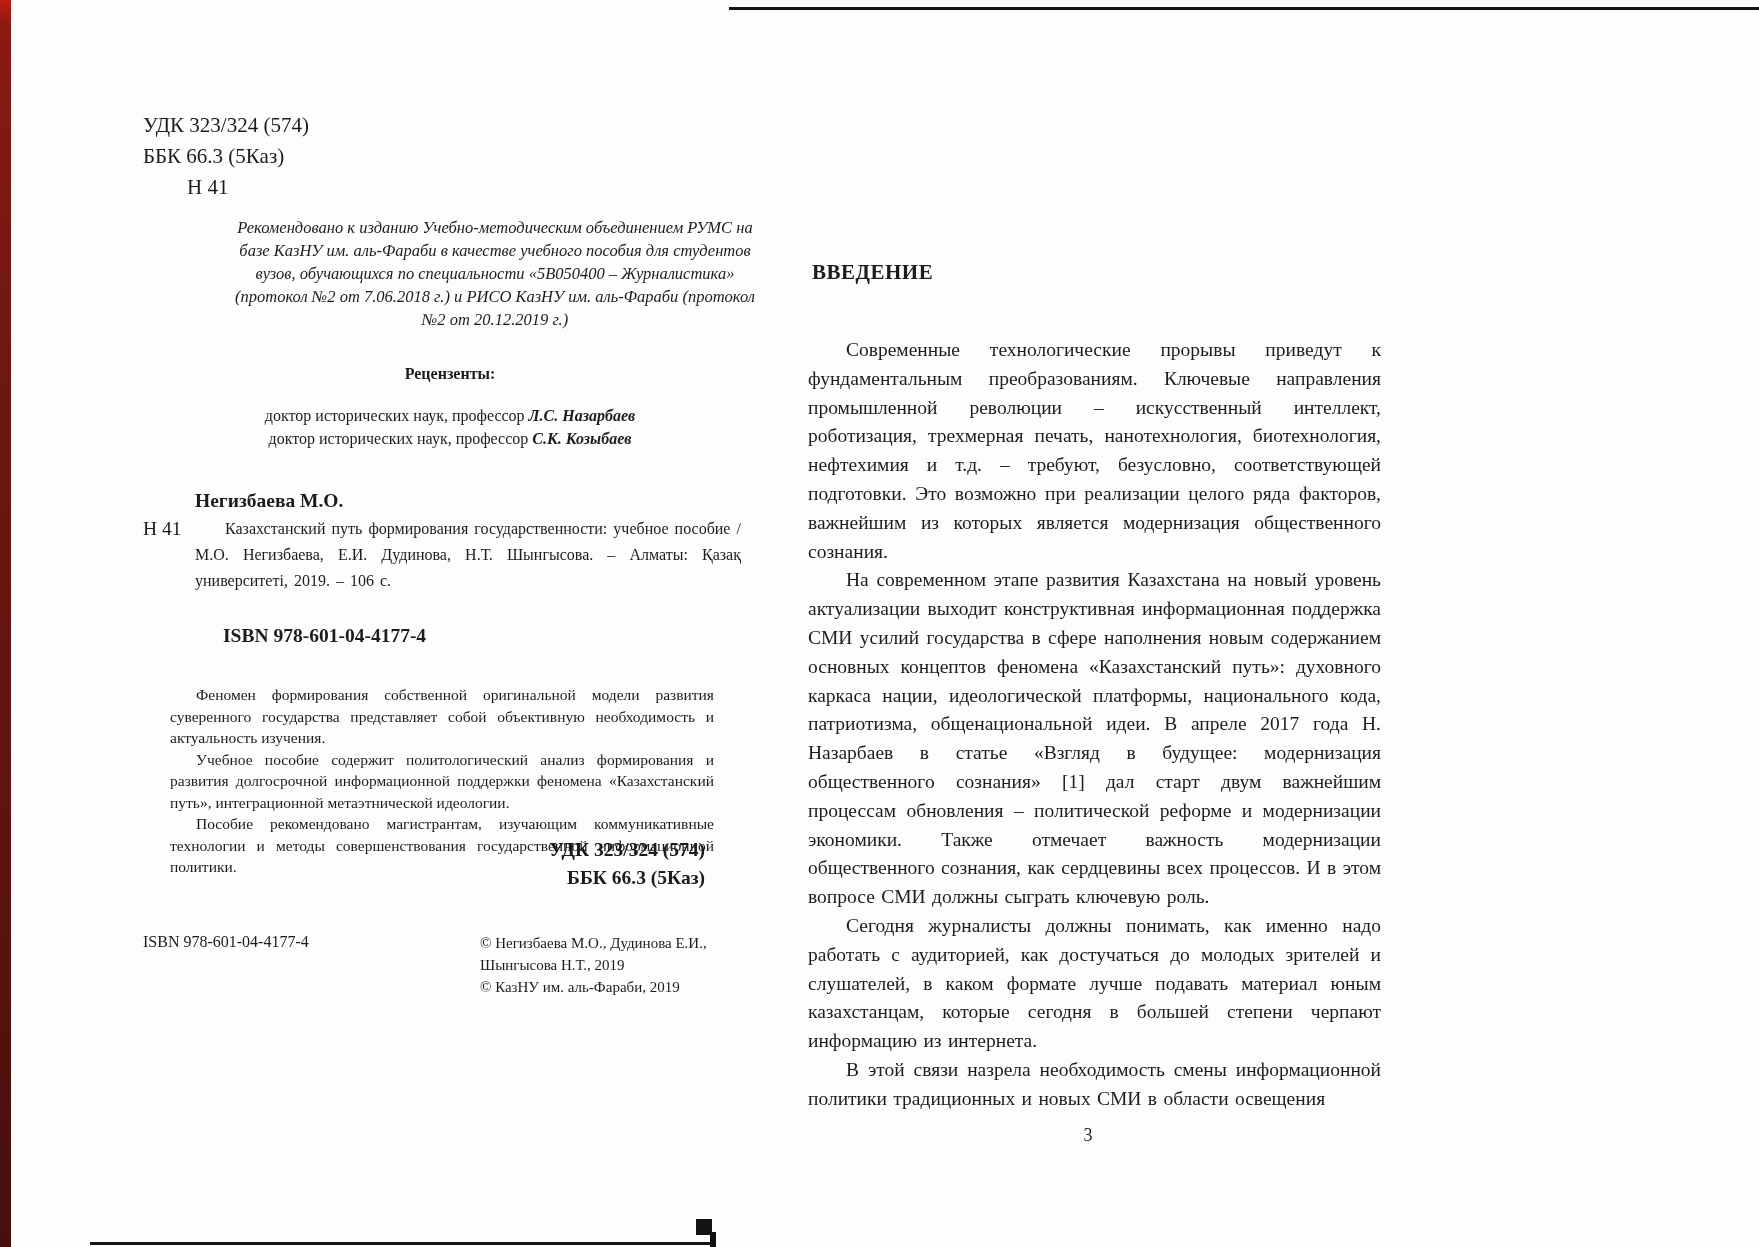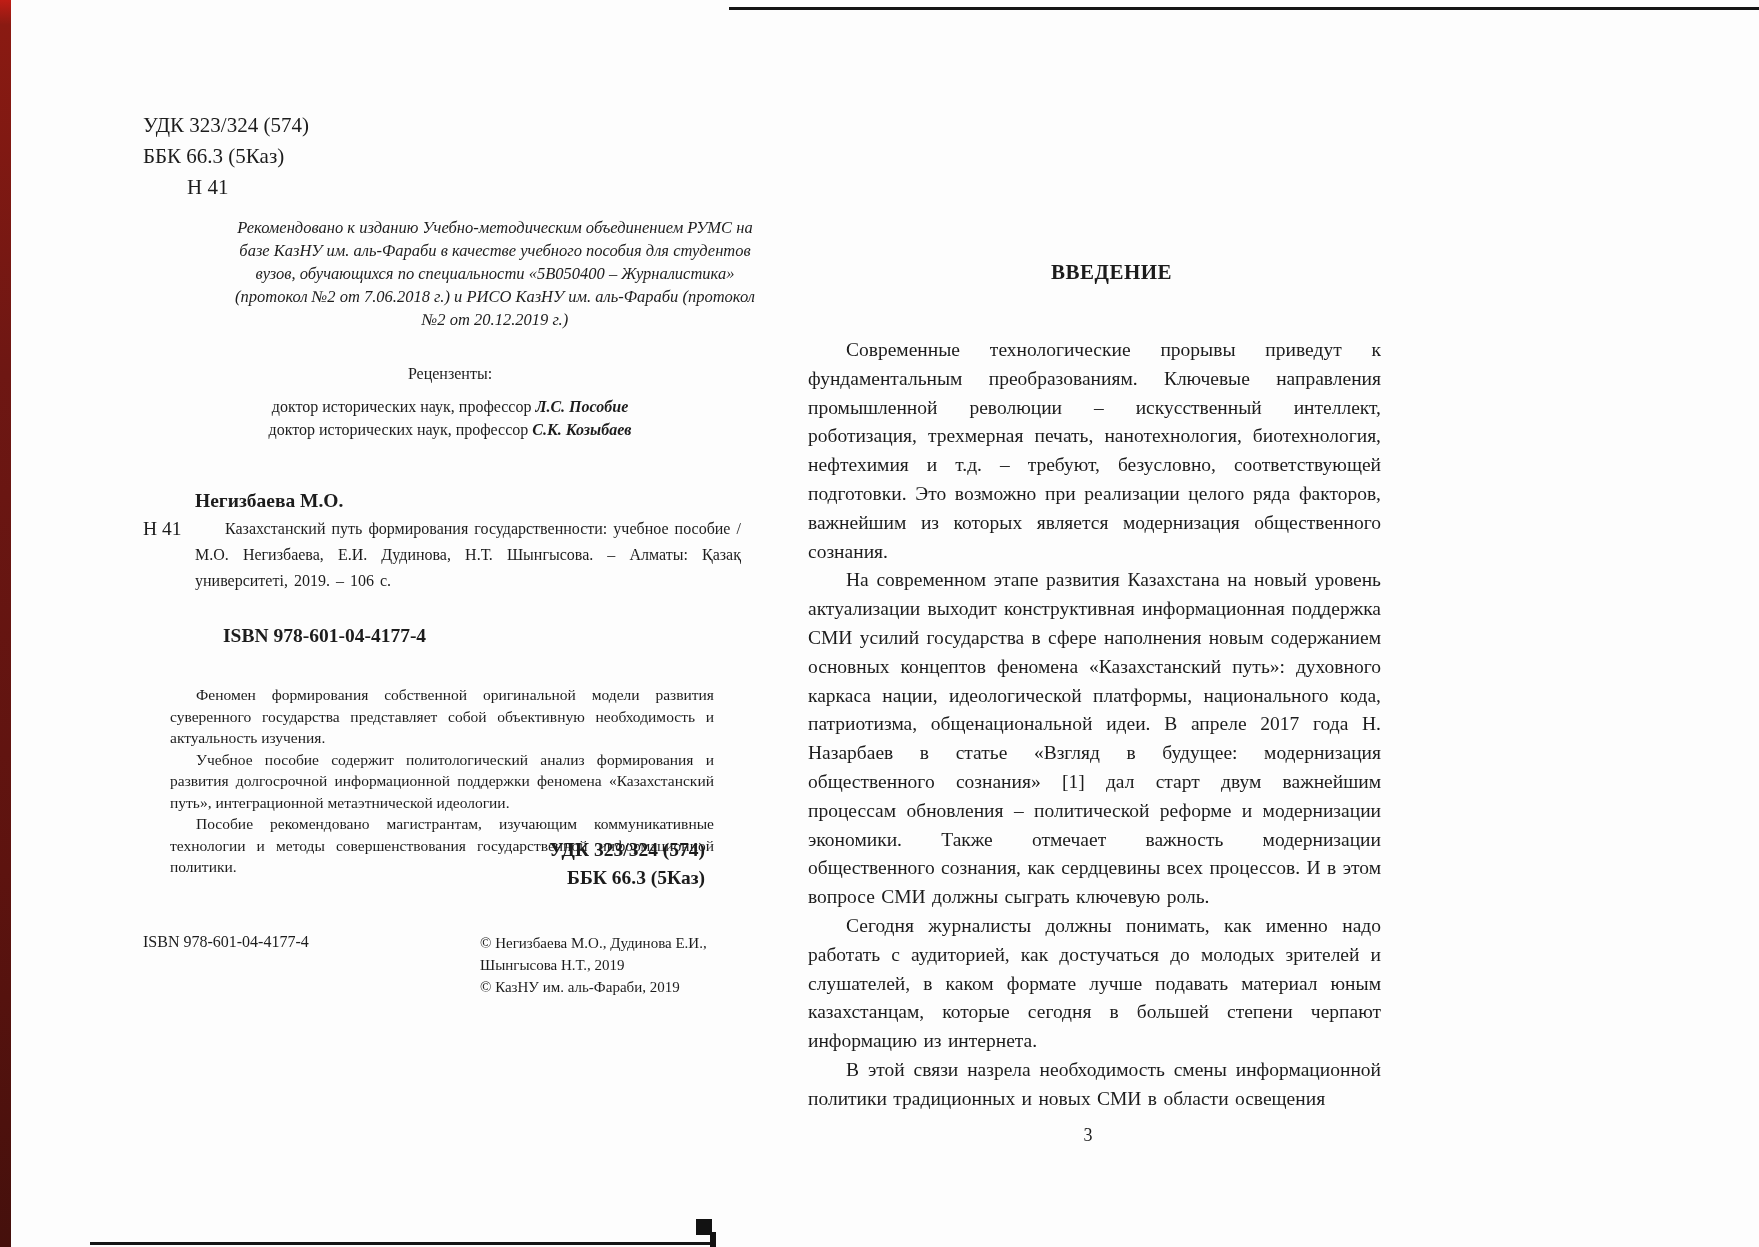--- a/index.html
+++ b/index.html
@@ -24,37 +24,37 @@
   .left-page{position:absolute;left:95px;top:0;width:650px;height:1247px;}
   .right-page{position:absolute;left:808px;top:0;width:575px;height:1247px;}
   
   .udc-block{position:absolute;left:48px;top:110px;font-size:21px;line-height:31px;}
   .udc-block .code-line{padding-left:44px;}
   .recommendation{
     position:absolute;left:132px;top:216px;width:536px;
     font-style:italic;font-size:16.5px;line-height:23px;text-align:center;
   }
   .reviewers{position:absolute;left:60px;top:362px;width:590px;text-align:center;font-size:16px;line-height:23px;}
-  .reviewers .rev-head{font-weight:normal;margin-bottom:10px;}
+  .reviewers .rev-head{font-weight:bold;margin-bottom:19px;}
   .reviewers .rev-name{font-weight:bold;font-style:italic;}
   .book-author{position:absolute;left:100px;top:490px;font-size:19.5px;font-weight:bold;}
   .entry-code{position:absolute;left:48px;top:518px;font-size:19.5px;}
   .catalog-entry{
     position:absolute;left:100px;top:516px;width:546px;
     font-size:16px;line-height:26px;text-align:justify;text-indent:30px;
     word-spacing:2px;
   }
   .isbn-line{position:absolute;left:128px;top:625px;font-size:19.5px;font-weight:bold;}
   .annotation{position:absolute;left:75px;top:656px;width:544px;font-size:15.5px;line-height:21.5px;text-align:justify;margin-top:28px;}
   .annotation p{margin:0;text-indent:26px;}
   .udc-footer-block{position:absolute;left:0;top:836px;width:610px;text-align:right;font-size:19.5px;font-weight:bold;line-height:28px;}
   .isbn-footer{position:absolute;left:48px;top:933px;font-size:16px;}
   .copyright{position:absolute;left:385px;top:932px;font-size:15px;line-height:22px;}
   
-  .chapter-heading{position:absolute;left:16px;top:260px;width:575px;text-align:center;font-size:21px;font-weight:bold;letter-spacing:0.5px;}
+  .chapter-heading{position:absolute;left:4px;top:260px;width:575px;font-size:21px;font-weight:bold;letter-spacing:0.5px;}
   .body-text{position:absolute;left:0;top:336px;width:573px;font-size:19.5px;line-height:28.8px;text-align:justify;}
   .body-text p{margin:0;text-indent:38px;word-spacing:1.5px;}
   .page-number{position:absolute;left:0;top:1125px;width:560px;text-align:center;font-size:18px;}
 </style>
 </head>
 <body>
 
 <div class="sheet">
 
   <div class="edge-strip"></div>
@@ -68,21 +68,21 @@
     <div class="udc-block">
       <div>УДК 323/324 (574)</div>
       <div>ББК 66.3 (5Каз)</div>
       <div class="code-line">Н 41</div>
     </div>
 
     <div class="recommendation">Рекомендовано к изданию Учебно-методическим объединением РУМС на базе КазНУ им. аль-Фараби в качестве учебного пособия для студентов вузов, обучающихся по специальности «5В050400 – Журналистика» (протокол №2 от 7.06.2018 г.) и РИСО КазНУ им. аль-Фараби (протокол №2 от 20.12.2019 г.)</div>
 
     <div class="reviewers">
       <div class="rev-head">Рецензенты:</div>
-      <div><span>доктор исторических наук, профессор </span><span class="rev-name">Л.С. Пособие</span></div>
+      <div><span>доктор исторических наук, профессор </span><span class="rev-name">Л.С. Назарбаев</span></div>
       <div><span>доктор исторических наук, профессор </span><span class="rev-name">С.К. Козыбаев</span></div>
     </div>
 
     <div class="book-author">Негизбаева М.О.</div>
     <div class="entry-code">Н 41</div>
     <div class="catalog-entry">Казахстанский путь формирования государственности: учебное пособие / М.О. Негизбаева, Е.И. Дудинова, Н.Т. Шынгысова. – Алматы: Қазақ университеті, 2019. – 106 с.</div>
     <div class="isbn-line">ISBN 978-601-04-4177-4</div>
 
     <div class="annotation">
       <p>Феномен формирования собственной оригинальной модели развития суверенного государства представляет собой объективную необходимость и актуальность изучения.</p>

